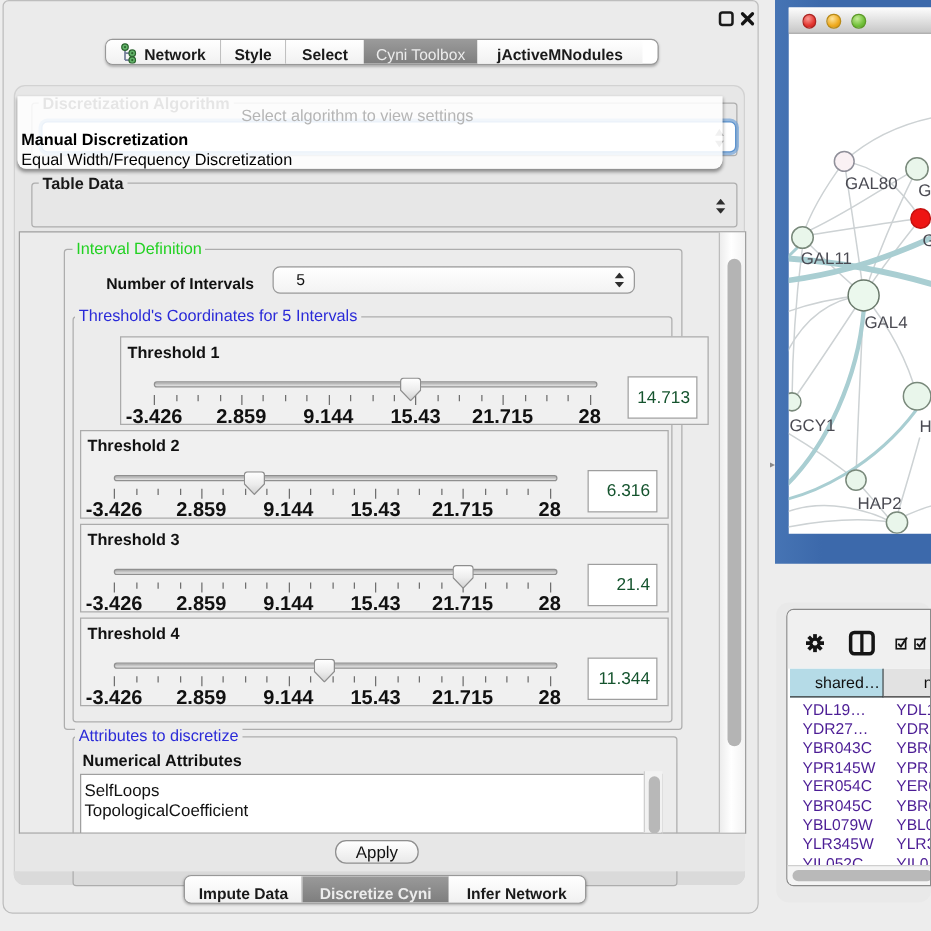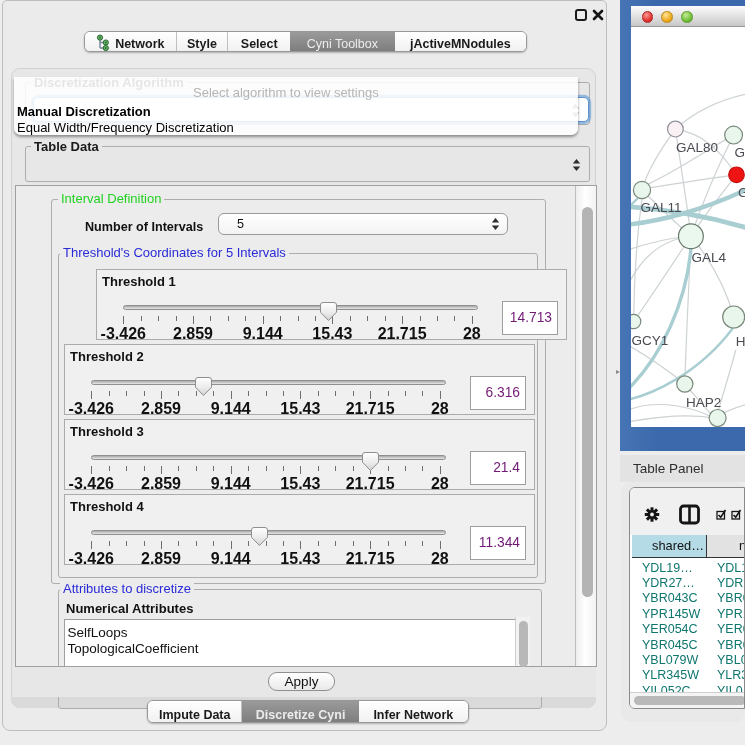--- a/index.html
+++ b/index.html
@@ -39,35 +39,35 @@
 .combo { position:absolute; background:#fff; border:1px solid #a2a2a2; border-radius:4px; font-size:12.6px; color:#111; }
 .combo .tx { position:absolute; left:10px; top:50%; transform:translateY(-50%); white-space:nowrap; }
 .updn { position:absolute; width:9px; }
 .updn svg { display:block; }
 
 .tpanel { position:absolute; left:64px; width:471px; height:71px; background:#f0f0f0; border:1px solid #ababab; }
 .tpanel .tlab { position:absolute; left:5px; top:4px; font-size:13px; font-weight:bold; color:#111; }
 .track { position:absolute; left:26px; top:35px; width:355px; height:5px; border:1px solid #8f8f8f; border-radius:3px; background:linear-gradient(#a8a8a8,#e8e8e8); }
 .tick { position:absolute; width:1px; background:#6f6f6f; }
 .ticklab { position:absolute; font-size:16px; font-weight:bold; color:#111; transform:translateX(-50%); white-space:nowrap; }
-.vbox { position:absolute; left:405px; top:31px; width:56px; height:34px; background:#fff; border:1px solid #9e9e9e; font-size:13.8px; color:#701a75; text-align:right; line-height:32px; padding-right:5px; }
+.vbox { position:absolute; left:405px; top:31px; width:56px; height:34px; background:#fff; border:1px solid #9e9e9e; font-size:13.8px; color:#14532d; text-align:right; line-height:32px; padding-right:5px; }
 .thumb { position:absolute; top:31.5px; width:17px; height:19px; }
 
 #numlist { position:absolute; left:63.5px; top:618.5px; width:466.5px; height:48.5px; background:#fff; border:1px solid #9f9f9f; overflow:hidden; }
 #numlist .it { position:absolute; left:3px; font-size:13.5px; color:#111; }
 
 #netblue { position:absolute; left:620px; top:0; width:125px; height:451px; background:linear-gradient(90deg,#4674b4 0%,#3c69ab 30%,#3c69ab 100%); }
 #netwin { position:absolute; left:631px; top:6px; width:114px; height:421px; background:#fff; }
 #nettitle { position:absolute; left:0; top:0; width:100%; height:21px; background:linear-gradient(#fdfdfd,#c7c7c7); border-bottom:1px solid #989898; }
 .tl { position:absolute; top:5px; width:11.5px; height:11.5px; border-radius:50%; }
 #tablepanelbar { position:absolute; left:620px; top:455px; width:125px; height:27px; background:#e3e3e3; }
 #tablepanelbar .t { position:absolute; left:13px; top:6px; font-size:13.5px; color:#2e2e2e; }
 #tablecontainer { position:absolute; left:621px; top:482px; width:124px; height:240px; background:#e9e9e9; border-radius:10px; }
 #tablecard { position:absolute; left:629px; top:487px; width:116px; height:222px; background:#fff; border:1px solid #8a8a8a; border-radius:6px 0 0 6px; overflow:hidden; }
-.trow { position:absolute; left:3px; width:113px; height:15px; font-size:12.5px; color:#0f766e; }
+.trow { position:absolute; left:3px; width:113px; height:15px; font-size:12.5px; color:#4c1d95; }
 .trow .c1 { position:absolute; left:9px; top:1px; }
 .trow .c2 { position:absolute; left:84px; top:1px; }
 </style>
 </head>
 <body>
 <div id="stage">
 
   <div id="win"></div>
   <div id="float-ic"></div>
   <svg id="close-ic-svg" class="abs" style="left:592px; top:9px;" width="12" height="12" viewBox="0 0 12 12">
@@ -82,21 +82,21 @@
           <path d="M4 5 V14 M4 8.5 Q6.5 8.5 7.5 8.5 M4 14 H8" fill="none" stroke="#76809b" stroke-width="1.4"></path>
           <circle cx="4" cy="3.6" r="2.6" fill="#63b56a" stroke="#2c642f" stroke-width="1"></circle>
           <circle cx="4" cy="3.6" r="0.9" fill="#2c642f"></circle>
           <circle cx="9.8" cy="8.5" r="2.6" fill="#63b56a" stroke="#2c642f" stroke-width="1"></circle>
           <circle cx="9.8" cy="8.5" r="0.9" fill="#2c642f"></circle>
           <circle cx="9.8" cy="14" r="2.6" fill="#63b56a" stroke="#2c642f" stroke-width="1"></circle>
           <circle cx="9.8" cy="14" r="0.9" fill="#2c642f"></circle>
         </svg>Network</div>
     <div class="seg" style="width:52px;">Style</div>
     <div class="seg" style="width:62px; border-right:none;">Select</div>
-    <div class="seg dark" style="width:105px;">Cyni Toolbox</div>
+    <div class="seg dark" style="width:91px;">Cyni Toolbox</div>
     <div class="seg" style="width:132px;">jActiveMNodules</div>
   </div>
 
   <div class="group" style="left:25px; top:82px; width:565px; height:43px;"></div>
   <div class="gtitle" style="left:31px; top:76px; color:#3c3c3c; background:#e7e7e7; font-weight:bold;">Discretization Algorithm</div>
   <div class="combo" style="left:33px; top:97px; width:556px; height:25px; border-radius:5px; box-shadow:0 0 0 2.2px rgba(108,160,216,0.66); border-color:#5d94cf;"></div>
   <div class="updn" style="left:571px; top:103px;">
       <svg width="9" height="15">
         <path d="M4.5 0 L8 5.5 L1 5.5 Z" fill="#8f8f8f"></path>
         <path d="M4.5 15 L8 9.5 L1 9.5 Z" fill="#8f8f8f"></path>
@@ -388,23 +388,20 @@
       <text x="734.5" y="157">G.</text>
       <text x="738" y="197">G</text>
       <text x="640.5" y="211.5">GAL11</text>
       <text x="691.5" y="262">GAL4</text>
       <text x="735.7" y="345.5">H</text>
       <text x="631.5" y="345">GCY1</text>
       <text x="686" y="407">HAP2</text>
     </g>
   </svg>
 
-  <div id="tablepanelbar">
-      <span class="t">Table Panel</span>
-    </div>
   <div id="tablecontainer"></div>
   <div id="tablecard">
 
     <svg class="abs" style="left:0; top:0;" width="114" height="47" viewBox="0 0 114 47">
       <rect x="0" y="0" width="114" height="47" fill="#f0f0f0"></rect>
       <g transform="translate(22,26.5)">
         <circle cx="0" cy="0" r="4.6" fill="#151515"></circle>
         <circle cx="0" cy="0" r="1.9" fill="#f0f0f0"></circle>
         <g fill="#151515">
           <rect x="-1.5" y="-7.2" width="3" height="3.4"></rect>

